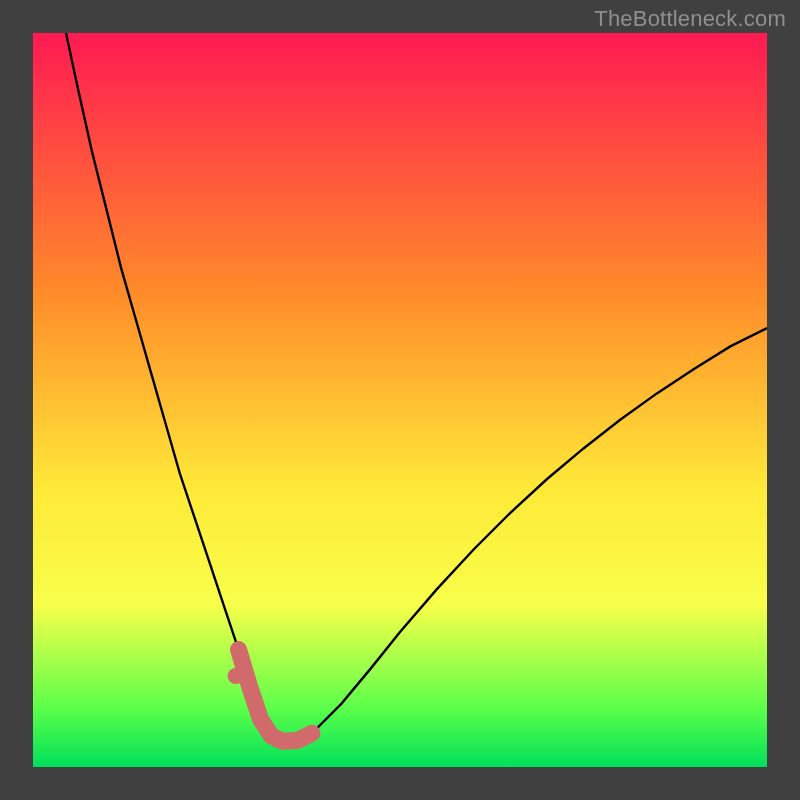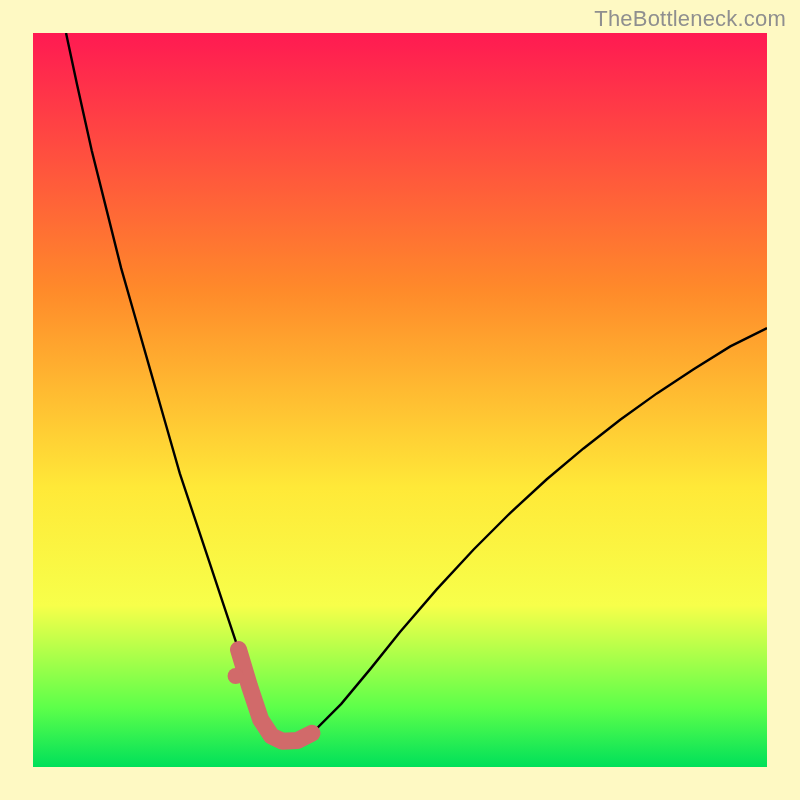--- a/index.html
+++ b/index.html
@@ -8,21 +8,21 @@
     width: 800px;
     height: 800px;
     background: #000000;
     overflow: hidden;
     font-family: Arial, Helvetica, sans-serif;
   }
   #stage {
     position: relative;
     width: 800px;
     height: 800px;
-    background: #fef9c3;
+    background: #404040;
   }
   #plot {
     position: absolute;
     left: 33px;
     top: 33px;
     width: 734px;
     height: 734px;
   }
   #watermark {
     position: absolute;

